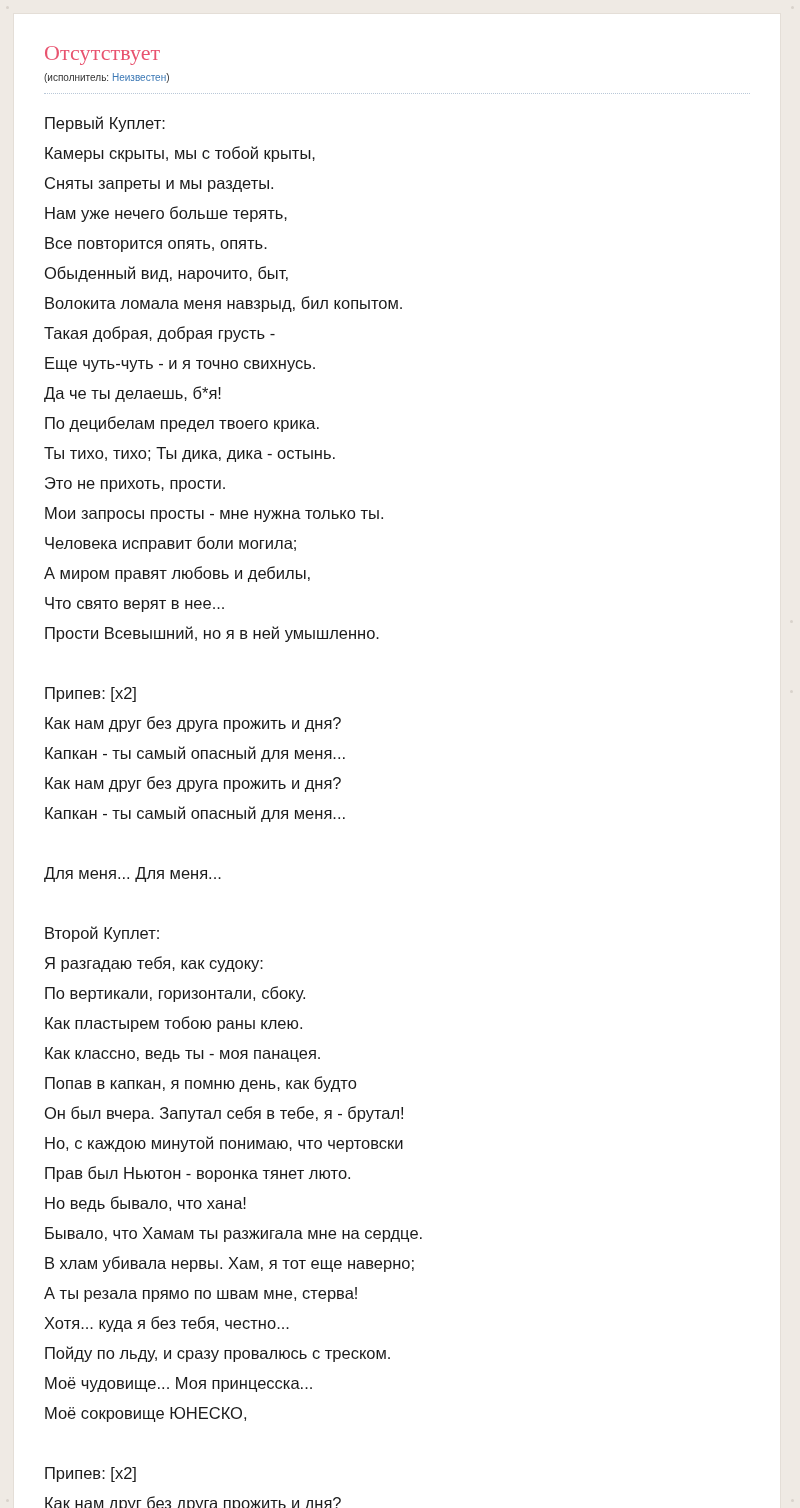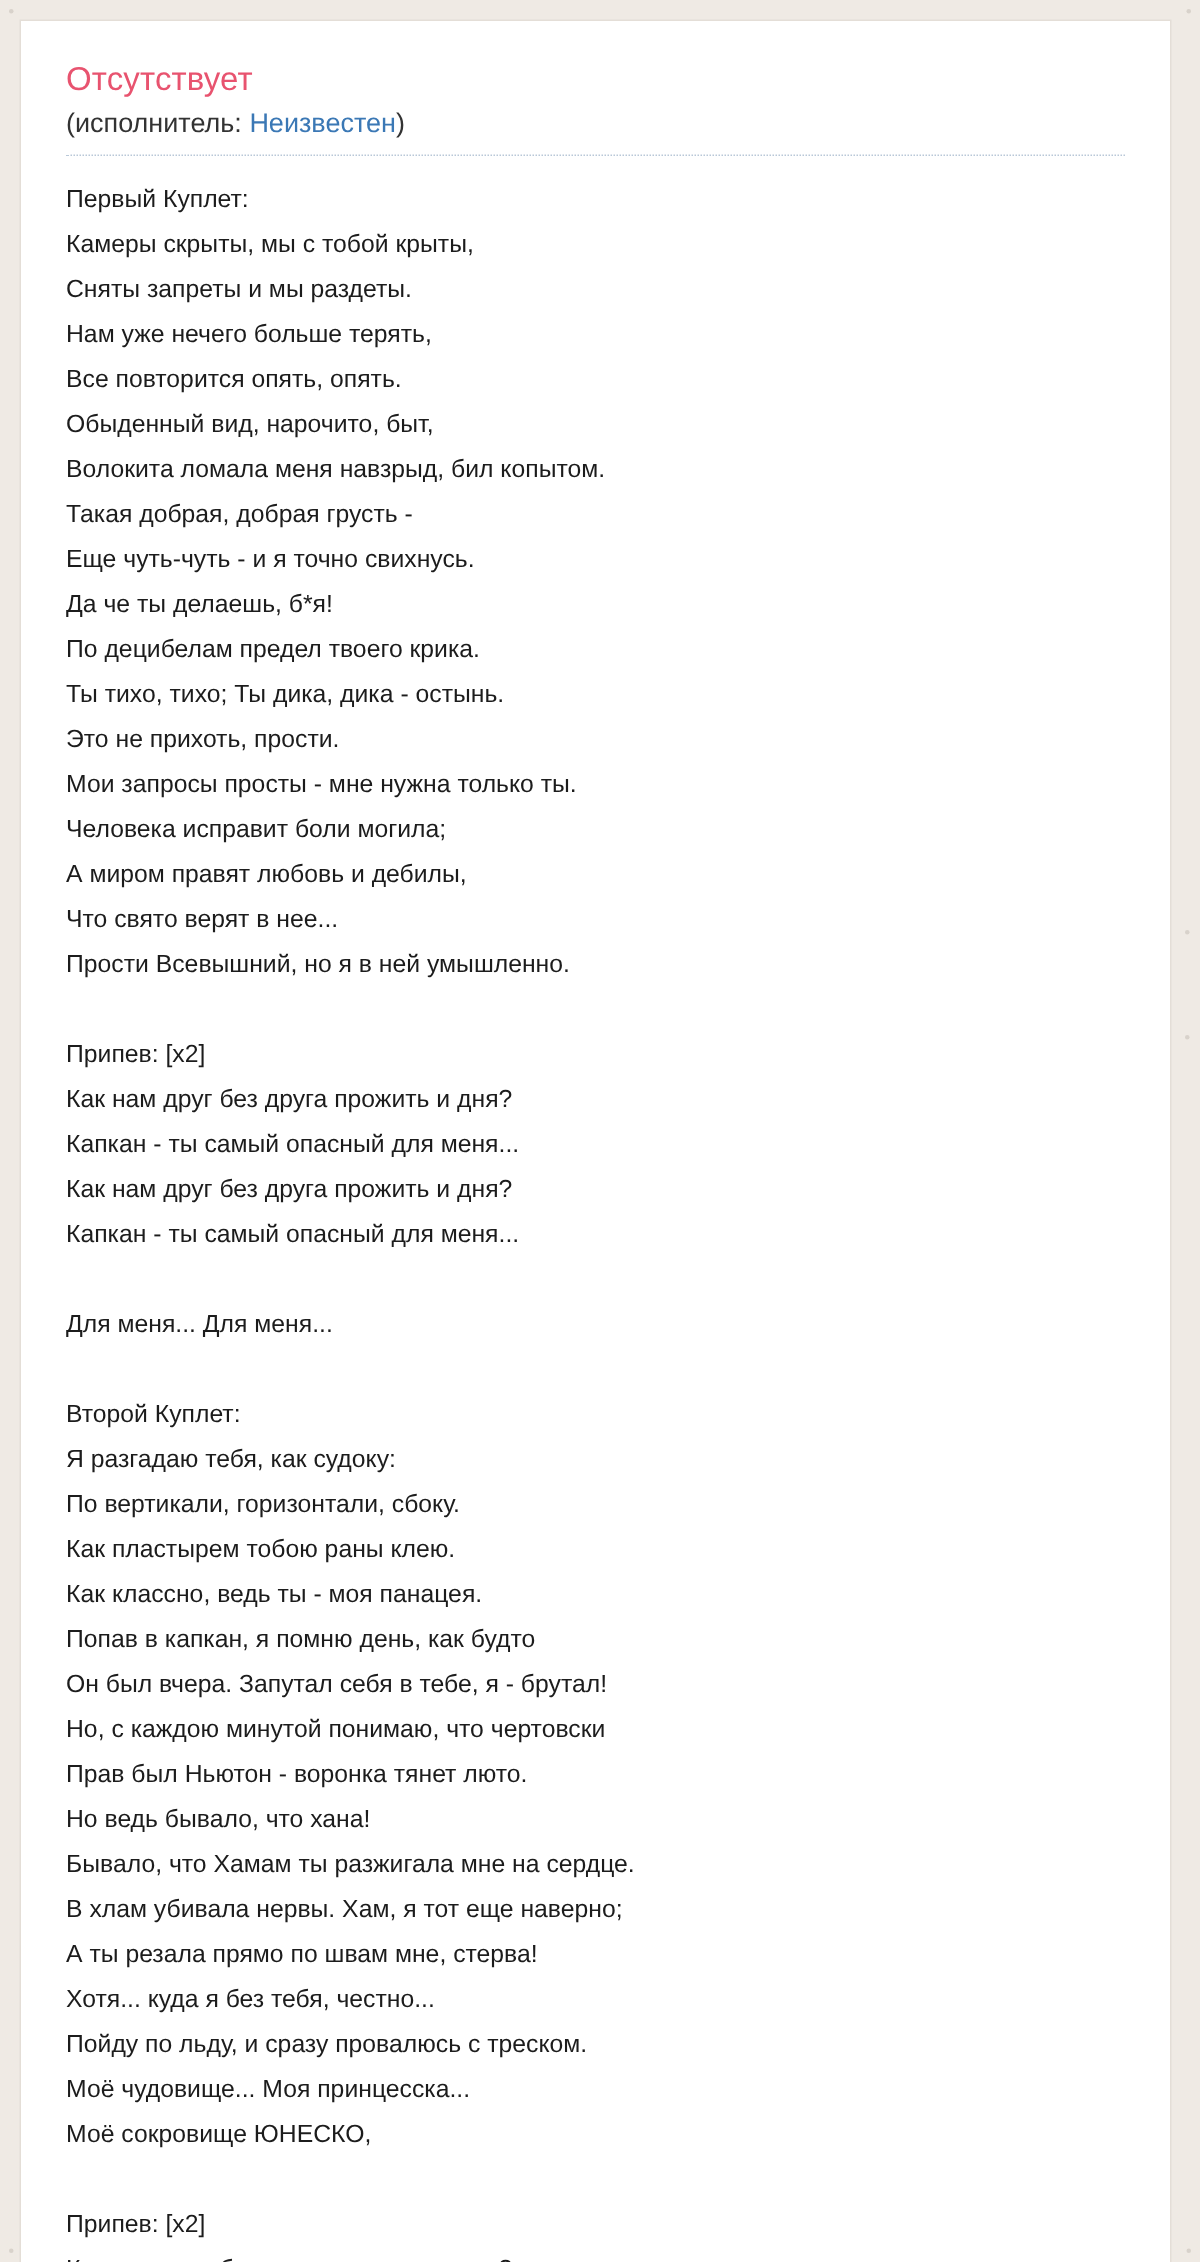--- a/index.html
+++ b/index.html
@@ -28,23 +28,24 @@
     padding: 26px 30px 20px 30px;
     box-shadow: 0 0 0 1px #e4ded7;
   }
   .song-title {
     color: #e8536f;
     font-size: 22px;
     line-height: 26px;
     font-weight: normal;
     margin: 0 0 6px 0;
     letter-spacing: 0.1px;
+    font-family: Liberation Serif, serif;
   }
   .artist-line {
-    font-size: 18px;
+    font-size: 10px;
     color: #333333;
     padding-bottom: 10px;
     border-bottom: 1px dotted #b9c8d8;
     margin-bottom: 14px;
   }
   .artist-link {
     color: #3b78b5;
     text-decoration: none;
   }
   .lyrics {

